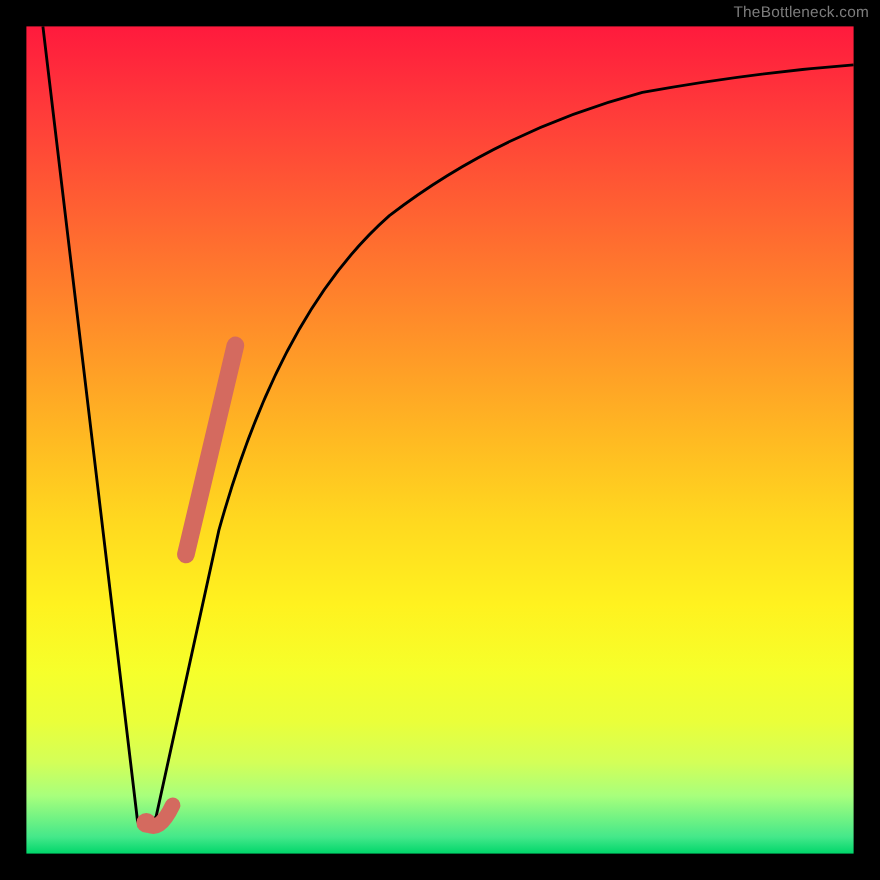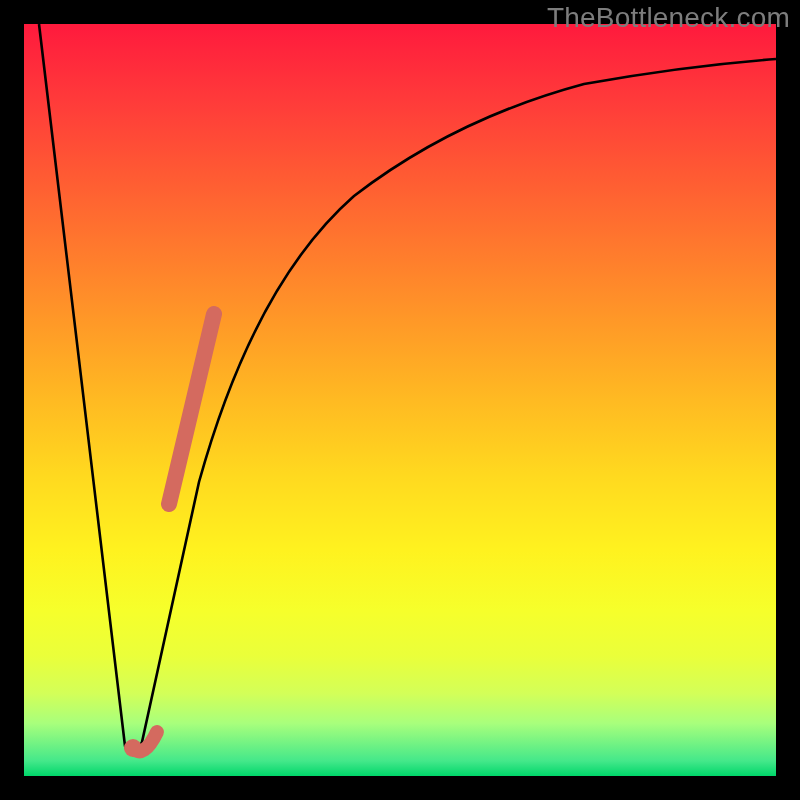--- a/index.html
+++ b/index.html
@@ -46,21 +46,21 @@
     top: 24px;
     width: 752px;
     height: 752px;
     overflow: visible;
   }
   .watermark {
     position: absolute;
     top: 2px;
     right: 10px;
     color: #7d7d7d;
-    font-size: 28px;
+    font-size: 14px;
     font-weight: 500;
     letter-spacing: 0.2px;
     user-select: none;
   }
 </style>
 </head>
 <body>
 
 <div class="frame">
   <div class="plot-area"></div>

